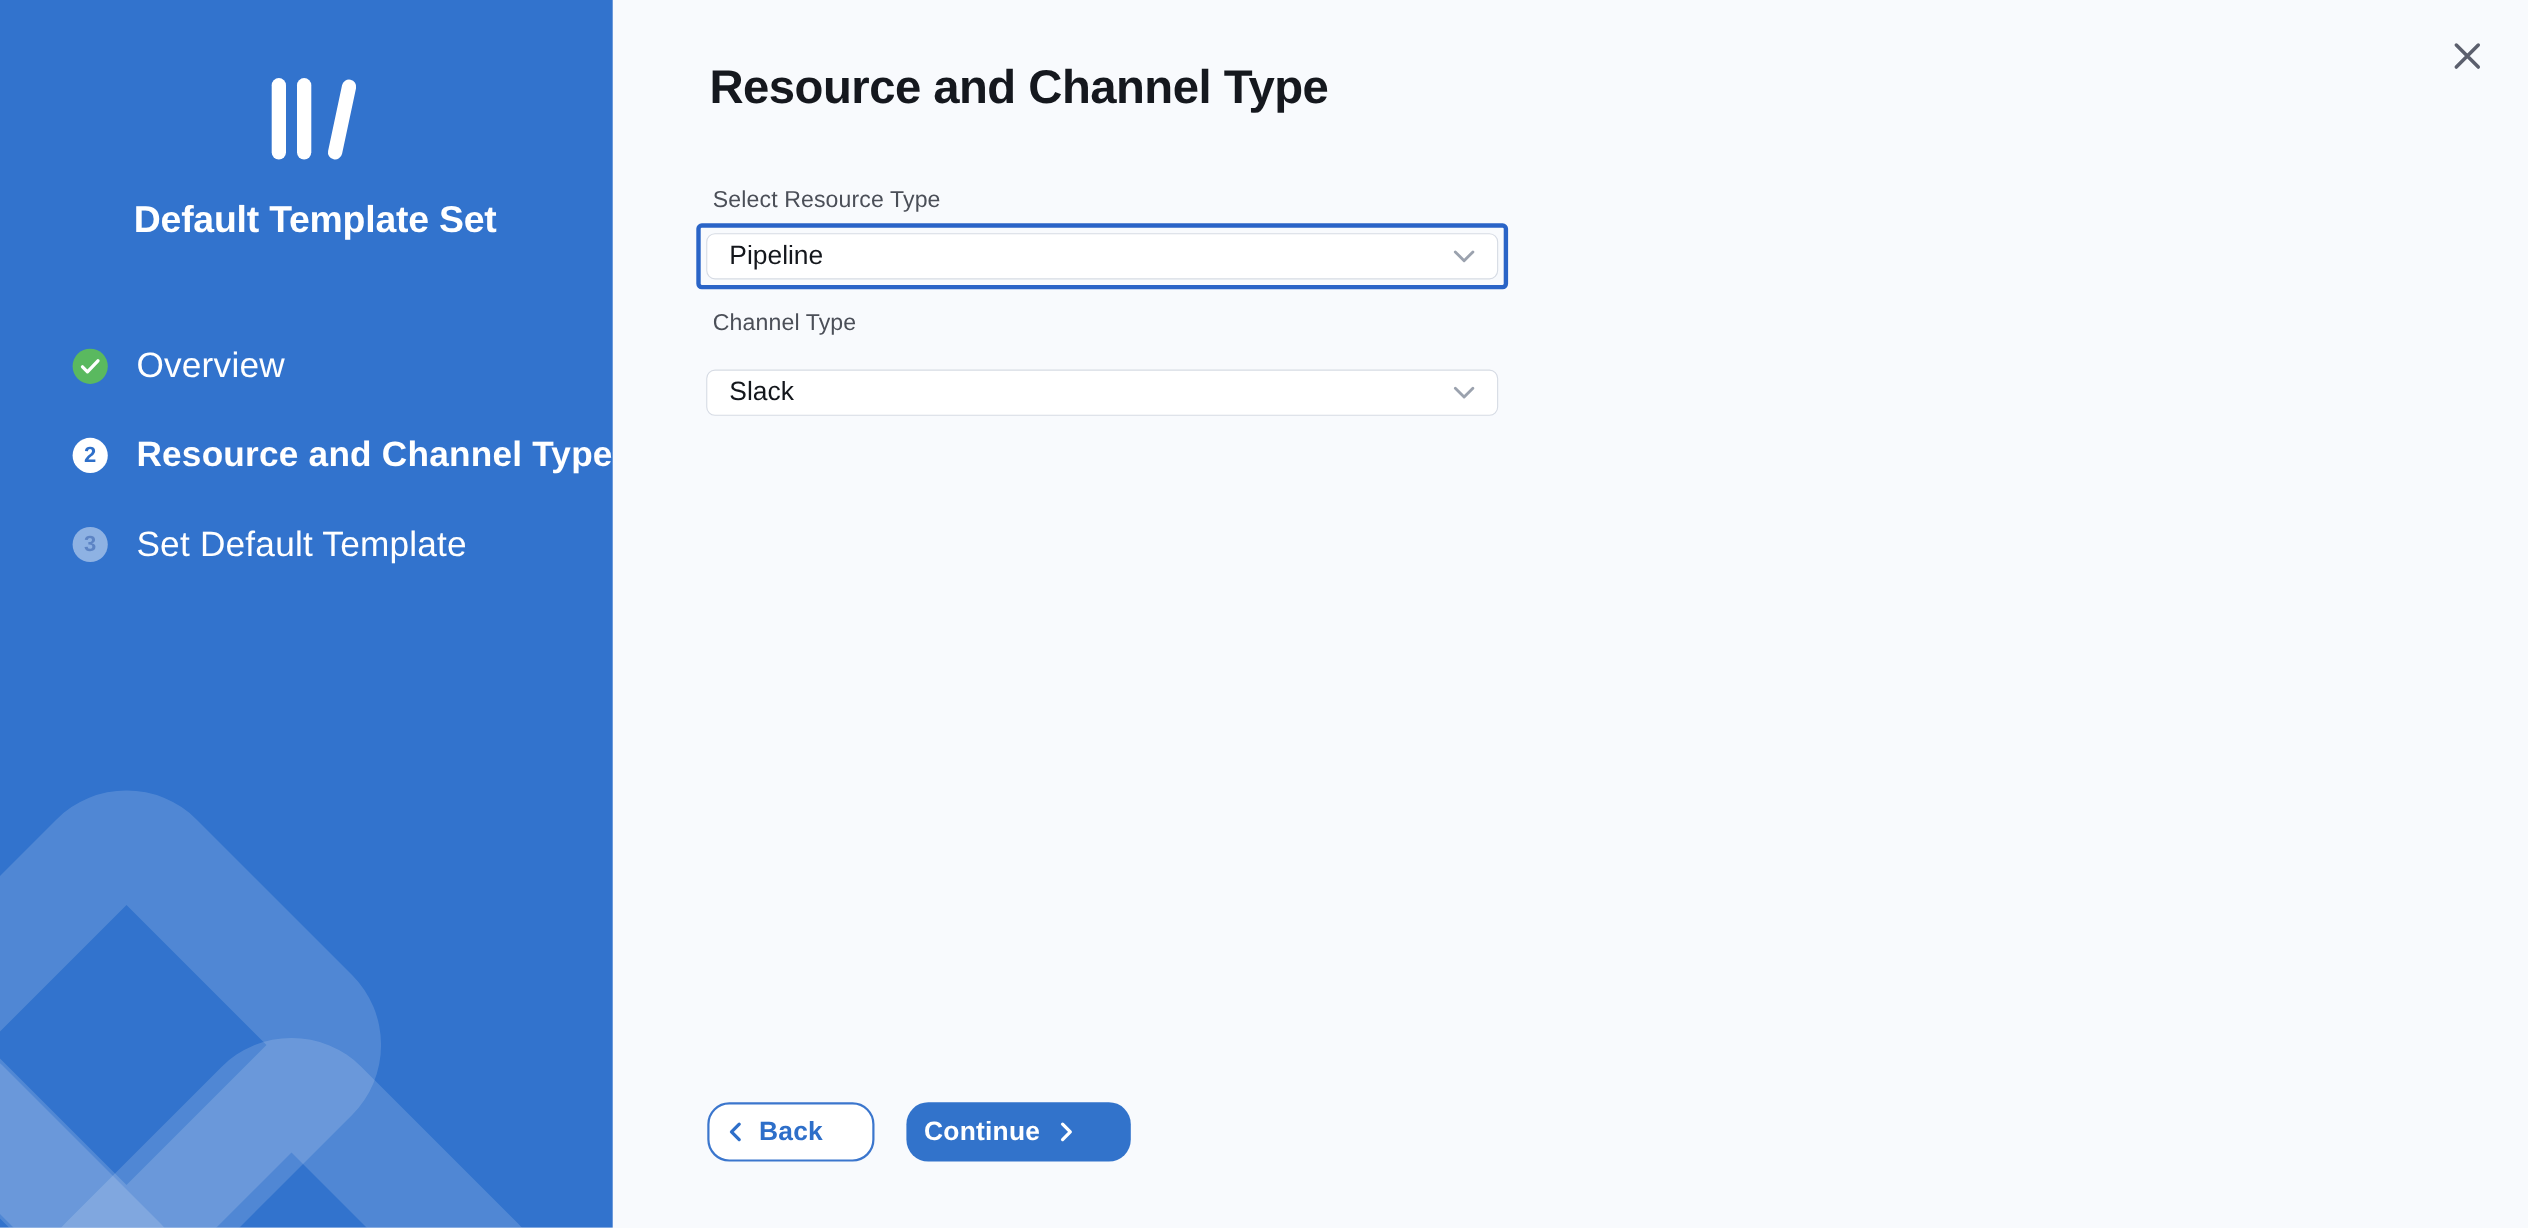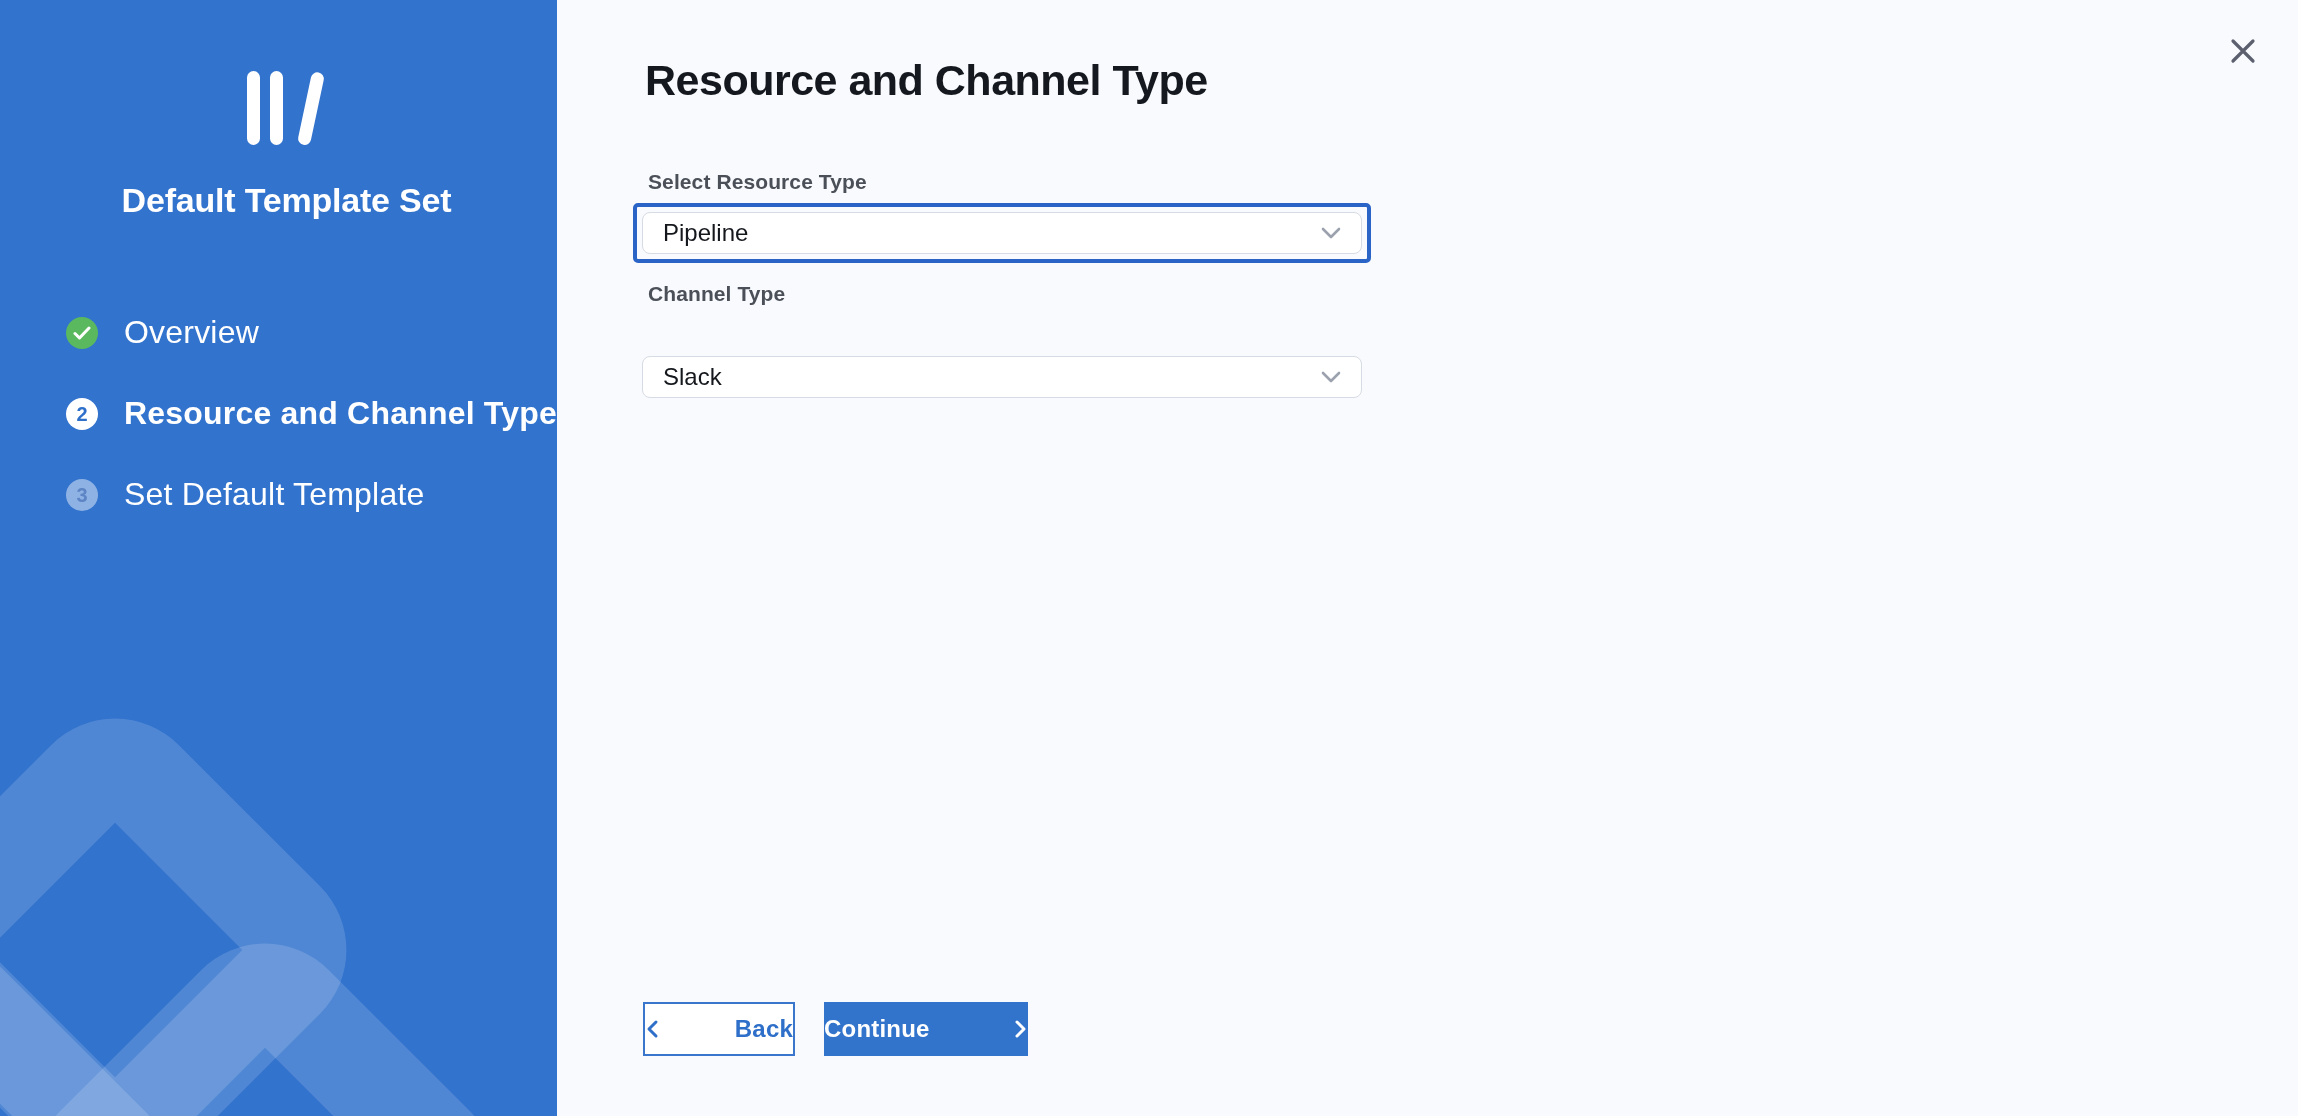--- a/index.html
+++ b/index.html
@@ -61,44 +61,44 @@
     display:flex; align-items:center; justify-content:center;
   }
 
   .page-title {
     position:absolute; left:88px; top:56px;
     font-size:43px; font-weight:700; color:#15181e; letter-spacing:-0.5px;
   }
 
   .field-label {
     position:absolute; left:91px;
-    font-size:21px; font-weight:700; color:#4b4f58; letter-spacing:0.1px;
+    font-size:21px; font-weight:400; color:#4b4f58; letter-spacing:0.1px;
   }
   .label-1 { top:170px; }
   .label-2 { top:282px; }
 
   .select {
     position:absolute; left:85px; width:720px; height:42px;
     background:#ffffff; border:1px solid #d6dbe4; border-radius:8px;
     display:flex; align-items:center; padding:0 20px;
     font-size:24px; color:#14171c; cursor:pointer;
   }
   .select-1 { top:212px; }
-  .select-2 { top:356px;gap:36px; }
+  .select-2 { top:336px;gap:36px; }
   .select .chevron { margin-left:auto; display:flex; }
   .focus-ring {
     position:absolute; inset:-10px;
     border:4px solid #2a64c7; border-radius:5px; pointer-events:none;
   }
 
   .actions { position:absolute; left:86px; top:1002px; display:flex; align-items:center; }
   .btn {
-    display:inline-flex; align-items:center; justify-content:space-between;
-    height:54px; border-radius:0; font-family:inherit;
-    font-size:24px; font-weight:700; cursor:pointer; letter-spacing:0.2px;
+    display:inline-flex; align-items:center; justify-content:flex-start;
+    height:54px; border-radius:20px; font-family:inherit;
+    font-size:24px; font-weight:700; cursor:pointer; letter-spacing:0.2px;padding-left:16px;
   }
   .btn-back {
     width:152px; background:#ffffff; border:2px solid #3b76cd; color:#2e6fc9;
   }
   .btn-back svg { margin-right:13px; }
   .btn-continue {
     width:204px; background:#3273cb; border:none; color:#ffffff; margin-left:29px;
   }
   .btn-continue svg { margin-left:15px; }
 </style>

